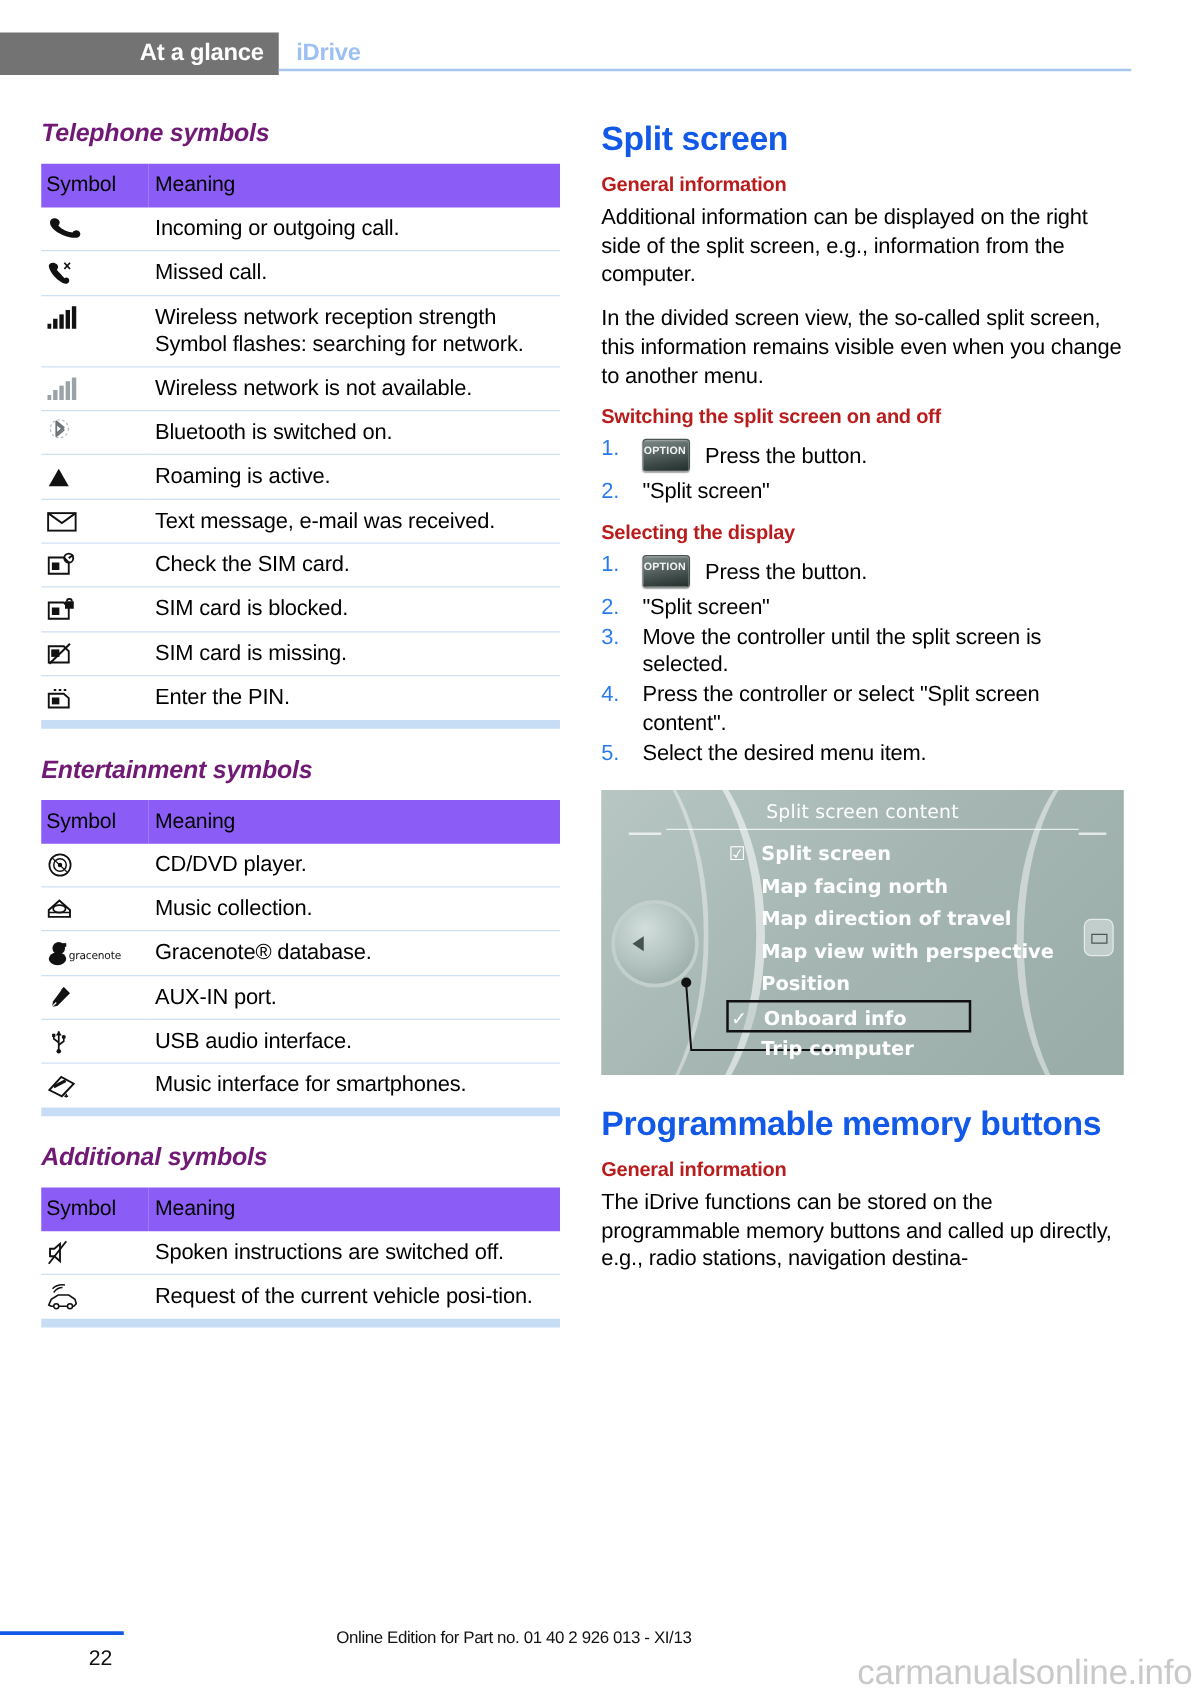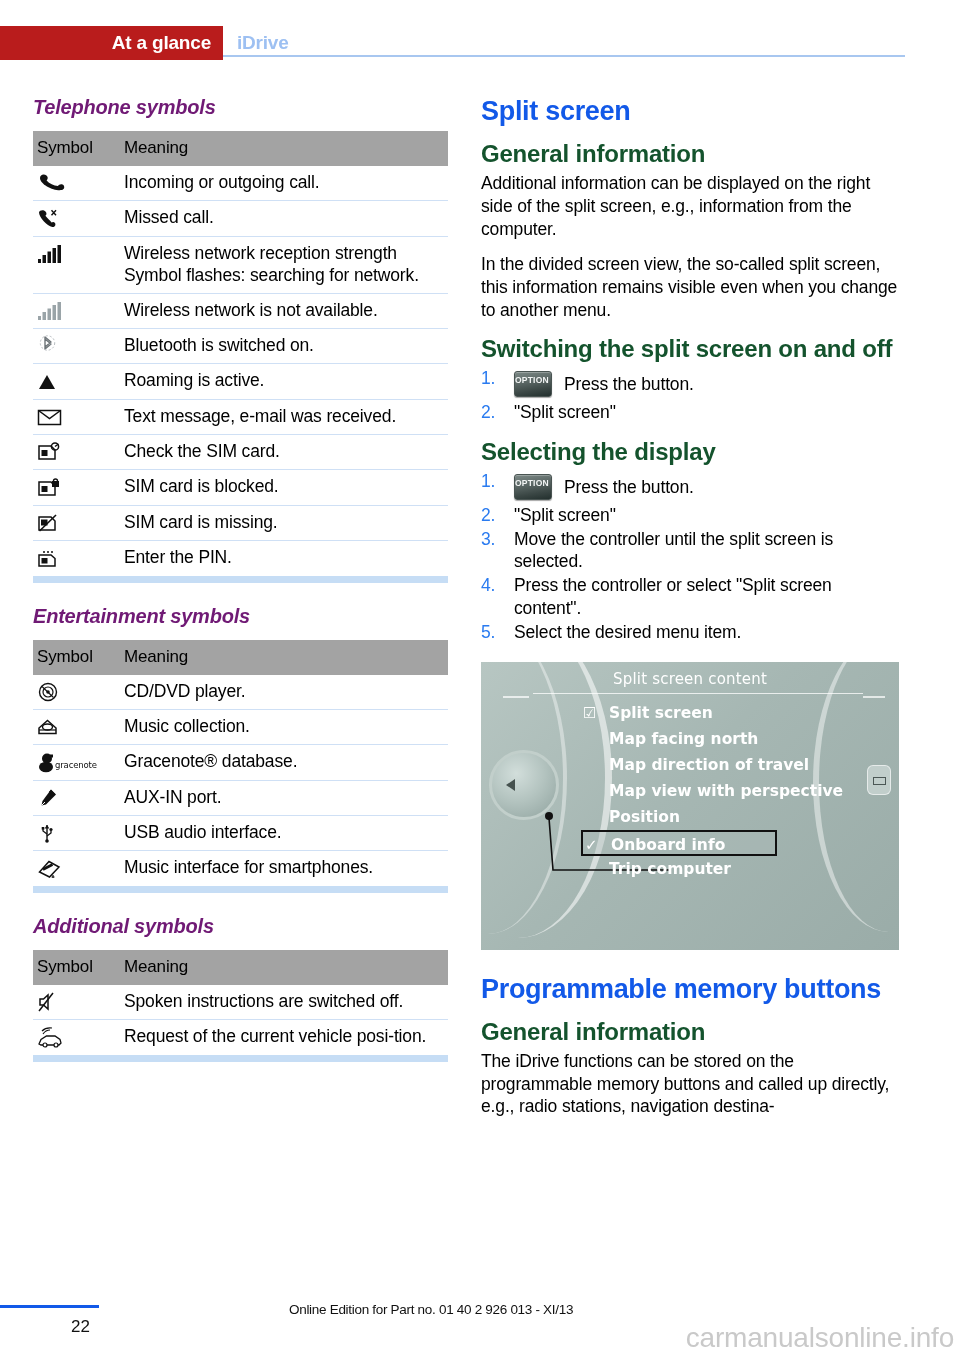--- a/index.html
+++ b/index.html
@@ -23,21 +23,21 @@
     left: 0;
     width: 960px;
     height: 34px;
   }
   .header-tab {
     position: absolute;
     left: 0;
     top: 0;
     width: 223px;
     height: 34px;
-    background: #b91c1c;
+    background: #737373;
     box-sizing: border-box;
     display: flex;
     align-items: center;
     justify-content: flex-end;
     padding-right: 12px;
   }
   .header-tab-label {
     color: #ffffff;
     font-size: 19px;
     font-weight: bold;
@@ -84,23 +84,23 @@
   h1.sec-title {
     margin: 0 0 14px 0;
     font-size: 27px;
     font-weight: bold;
     color: #1259e8;
     line-height: 1.12;
     letter-spacing: -0.3px;
   }
   h2.sub-head {
     margin: 0 0 4px 0;
-    font-size: 24px;
+    font-size: 16px;
     font-weight: bold;
-    color: #14532d;
+    color: #b91c1c;
     letter-spacing: -0.2px;
   }
   h2.tbl-head {
     margin: 0 0 12px 0;
     font-size: 20px;
     font-weight: bold;
     color: #701a75;
     letter-spacing: -0.2px;
     font-style: italic;
   }
@@ -114,21 +114,21 @@
     letter-spacing: -0.15px;
   }
 
   
   .sym-table {
     width: 415px;
     border-collapse: collapse;
     margin-bottom: 0;
   }
   .sym-table th {
-    background: #a3a3a3;
+    background: #8b5cf6;
     font-size: 17px;
     font-weight: normal;
     text-align: left;
     padding: 7px 0 8px 0;
     color: #000;
     letter-spacing: -0.15px;
   }
   .sym-table th.c-sym { width: 82px; padding-left: 4px; }
   .sym-table th.c-mean { padding-left: 5px; }
   .sym-table td {
@@ -209,21 +209,21 @@
     font-weight: bold;
     color: #f2f4f4;
     letter-spacing: 0.2px;
     font-family: "Liberation Sans", sans-serif;
   }
 
   
   .idrive-shot {
     position: relative;
     width: 418px;
-    height: 288px;
+    height: 228px;
     margin: 18px 0 24px 0;
     background: linear-gradient(135deg,#b7c6c2 0%,#a6b7b3 45%,#9aaca8 100%);
     overflow: hidden;
     font-family: "DejaVu Sans", sans-serif;
   }
   .idrive-title {
     position: absolute;
     top: 8px;
     left: 0;
     width: 418px;
@@ -374,21 +374,20 @@
     color: #111;
   }
   .footer-note {
     position: absolute;
     left: 269px;
     top: 1302px;
     font-size: 13.5px;
     color: #111;
     letter-spacing: -0.3px;
     white-space: nowrap;
-    margin-left: 20px;
   }
   .watermark {
     position: absolute;
     right: 6px;
     top: 1322px;
     font-size: 28px;
     color: #c9c9c9;
     letter-spacing: -0.2px;
     white-space: nowrap;
   }

